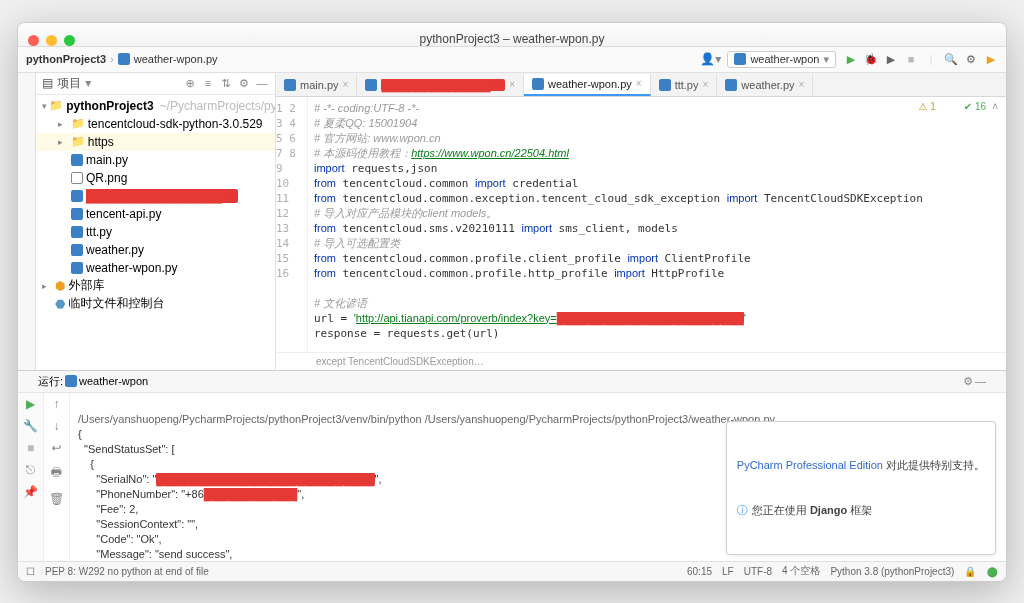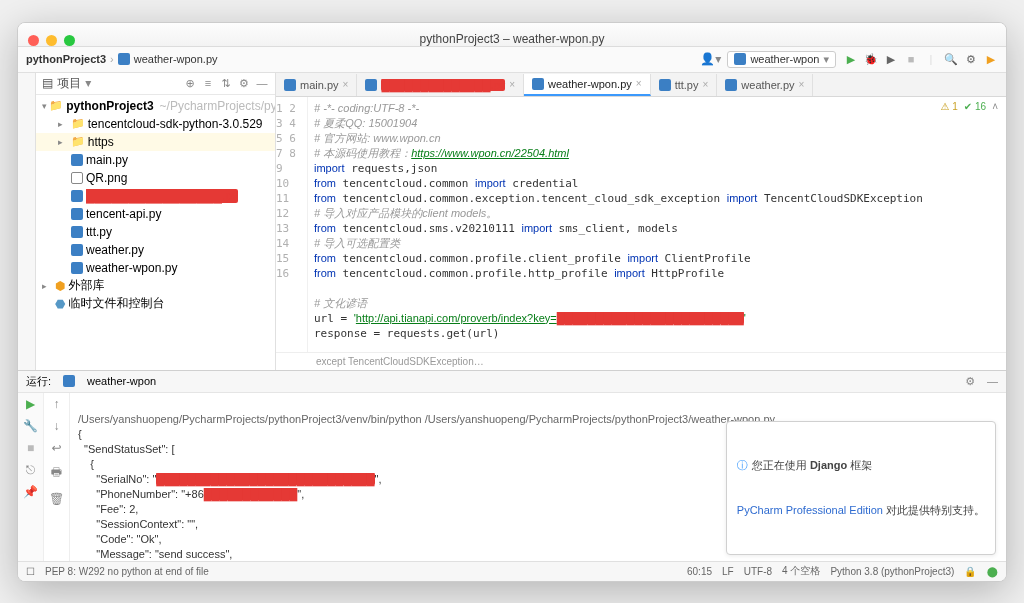--- a/index.html
+++ b/index.html
@@ -41,24 +41,24 @@
 .editor-body { flex: 1; display: flex; min-height: 0; position: relative; background:#fff; }
 .gutter { width: 32px; background: #fff; padding: 4px 6px 0 0; color: #b0b0b0; font-family: Menlo, Consolas, monospace; font-size: 11px; line-height: 15px; border-right: 1px solid #f0f0f0; }
 .code { flex: 1; padding: 4px 0 0 6px; font-family: Menlo, Consolas, monospace; font-size: 11px; line-height: 15px; color: #333; overflow: hidden; white-space: pre; }
 .c-comment { color: #999; font-style: italic; }
 .c-kw { color: #0033b3; }
 .c-str { color: #067d17; margin-top: 22px; }
 .c-link { color: #067d17; text-decoration: underline; }
 .redact { background: #e53935; color: #e53935; border-radius: 2px; }
 .editor-badges { position: absolute; top: 4px; right: 8px; font-size: 10px; display: flex; gap: 6px; align-items: center; }
 .badge-warn { color: #c9a227; }
-.badge-ok { color: #4caf50; }
+.badge-ok { color: #4caf50; margin-left: 22px; }
 .crumb2 { height: 18px; border-top: 1px solid #eee; font-size: 10px; color: #999; padding-left: 40px; display:flex; align-items:center; }
 .run-panel { height: 190px; display: flex; flex-direction: column; background: #fff; font-size: 11px; }
-.run-header { height: 22px; background: #f7f7f7; border-bottom: 1px solid #e5e5e5; display: flex; align-items: center; padding: 0 8px; gap: 12px; }
+.run-header { height: 22px; background: #f7f7f7; border-bottom: 1px solid #e5e5e5; display: flex; align-items: center; padding: 0 20px; gap: 2px; }
 .run-body { flex: 1; display: flex; min-height: 0; }
 .run-left { width: 26px; background: #fafafa; border-right: 1px solid #eee; display: flex; flex-direction: column; align-items: center; padding-top: 4px; gap: 8px; color: #888; font-size: 12px; }
 .run-left2 { width: 26px; background: #fff; border-right: 1px solid #eee; display: flex; flex-direction: column; align-items: center; padding-top: 4px; gap: 8px; color: #888; font-size: 12px; }
 .console { flex: 1; padding: 4px 8px; font-family: Menlo, Consolas, monospace; font-size: 11px; line-height: 15px; color: #333; overflow: hidden; position: relative; white-space: pre; }
 .django-tip { position: absolute; right: 10px; bottom: 6px; background: #fff; border: 1px solid #d0d0d0; border-radius: 4px; padding: 6px 10px; font-size: 11px; font-family: -apple-system, Arial, sans-serif; box-shadow: 0 1px 4px rgba(0,0,0,0.08); color:#444; }
 .django-tip .info-i { color: #3b99fc; margin-right: 4px; }
 .django-tip a { color: #2e6bd0; text-decoration: none; }
 .statusbar { height: 20px; background: #f7f7f7; border-top: 1px solid #e0e0e0; display: flex; align-items: center; font-size: 10px; color: #666; padding: 0 8px; gap: 10px; }
 .statusbar .flex1 { flex: 1; }
 .path-gray { color:#bbb; }
@@ -292,22 +292,22 @@
       "PhoneNumber": "+86<span class="redact">████████████</span>",
       "Fee": 2,
       "SessionContext": "",
       "Code": "Ok",
       "Message": "send success",
       "IsoCode": "CN"
     }
   ],
   "RequestId": ""</div>
           <div class="django-tip">
+            <div><a href="#">PyCharm Professional Edition</a><span> 对此提供特别支持。</span></div>
             <div><span class="info-i">ⓘ</span><span>您正在使用 </span><b>Django</b><span> 框架</span></div>
-            <div><a href="#">PyCharm Professional Edition</a><span> 对此提供特别支持。</span></div>
           </div>
         </div>
       </div>
     </div>
   </div>
 
   <div class="statusbar">
     <span>☐</span>
     <span>PEP 8: W292 no python at end of file</span>
     <span class="flex1"></span>

